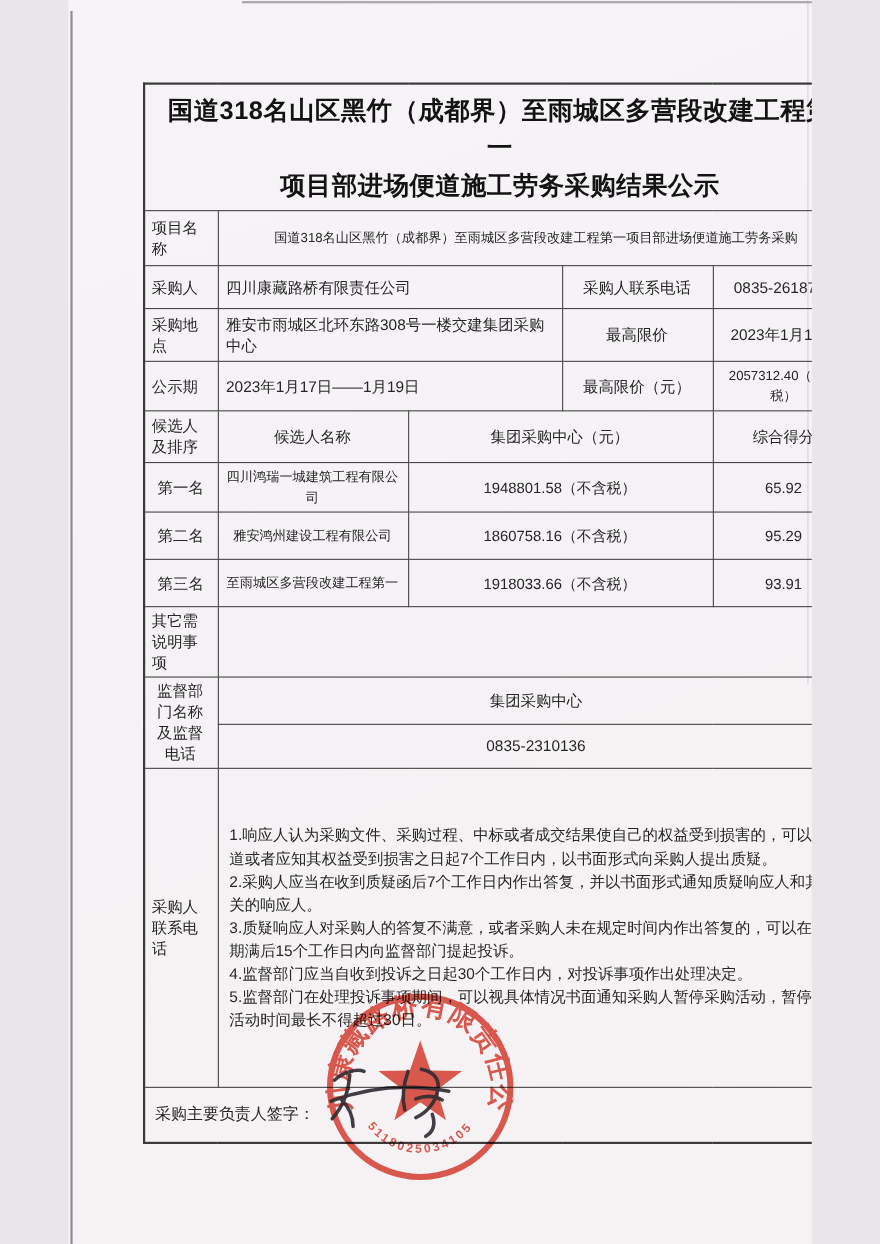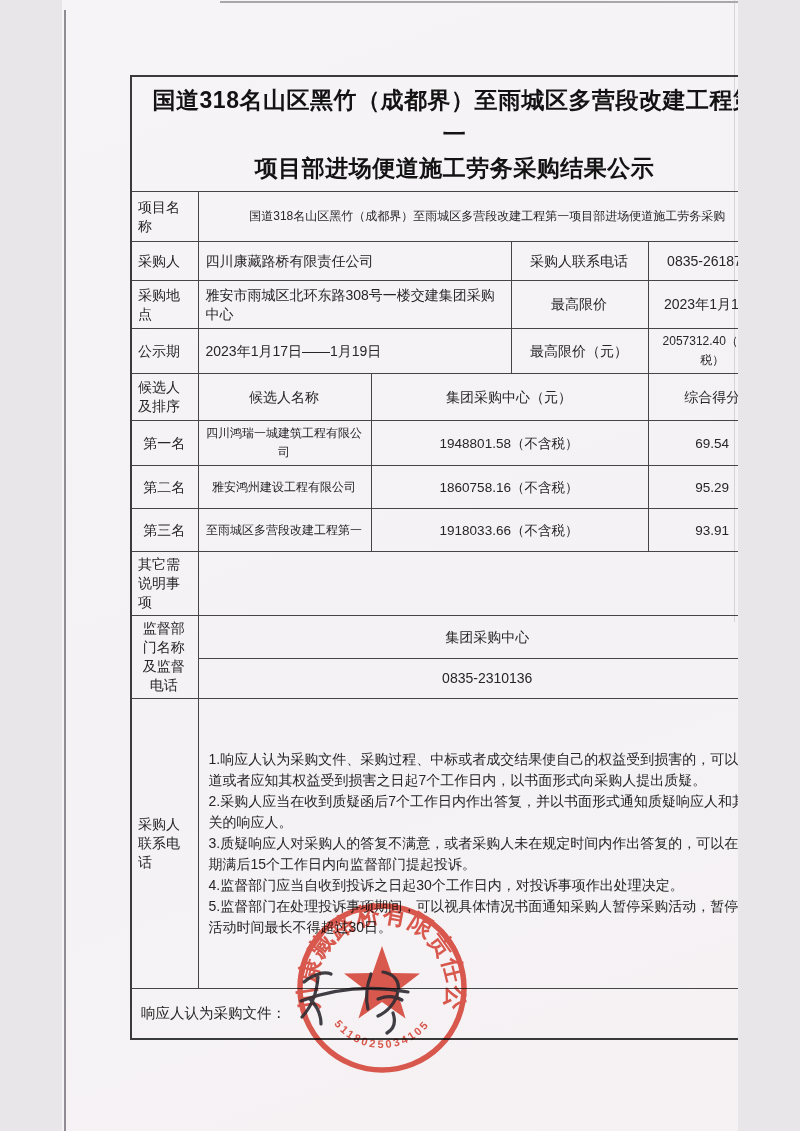--- a/index.html
+++ b/index.html
@@ -115,21 +115,21 @@
       <td class="lbl">候选人及排序</td>
       <td class="c">候选人名称</td>
       <td colspan="2" class="c">集团采购中心（元）</td>
       <td class="c">综合得分</td>
     </tr>
 
     <tr style="height:45px">
       <td class="c">第一名</td>
       <td class="c small">四川鸿瑞一城建筑工程有限公司</td>
       <td colspan="2" class="c price">1948801.58（不含税）</td>
-      <td class="c price">69.54</td>
+      <td class="c price">65.92</td>
     </tr>
 
     <tr style="height:43px">
       <td class="c">第二名</td>
       <td class="c small">雅安鸿州建设工程有限公司</td>
       <td colspan="2" class="c price">1860758.16（不含税）</td>
       <td class="c price">95.29</td>
     </tr>
 
     <tr style="height:43px">
@@ -158,21 +158,21 @@
         <div class="notice-line">1.响应人认为采购文件、采购过程、中标或者成交结果使自己的权益受到损害的，可以在知道或者应知其权益受到损害之日起7个工作日内，以书面形式向采购人提出质疑。</div>
         <div class="notice-line">2.采购人应当在收到质疑函后7个工作日内作出答复，并以书面形式通知质疑响应人和其他相关的响应人。</div>
         <div class="notice-line">3.质疑响应人对采购人的答复不满意，或者采购人未在规定时间内作出答复的，可以在答复期满后15个工作日内向监督部门提起投诉。</div>
         <div class="notice-line">4.监督部门应当自收到投诉之日起30个工作日内，对投诉事项作出处理决定。</div>
         <div class="notice-line">5.监督部门在处理投诉事项期间，可以视具体情况书面通知采购人暂停采购活动，暂停采购活动时间最长不得超过30日。</div>
       </td>
     </tr>
 
     <tr style="height:50px">
       <td colspan="5" class="sig-cell">
-        <span>响应人认为采购文件：</span>
+        <span>采购主要负责人签字：</span>
       </td>
     </tr>
   </tbody>
     </table>
 
   <div class="stamp-wrap">
     <svg width="216" height="216" viewBox="0 0 216 216">
       <defs>
         <path id="arc-top" d="M 49.7,137 A 66,66 0 1 1 166.3,137" fill="none"></path>
         <path id="arc-bottom" d="M 51.6,126.5 A 60,60 0 0 0 164.4,126.5" fill="none"></path>

